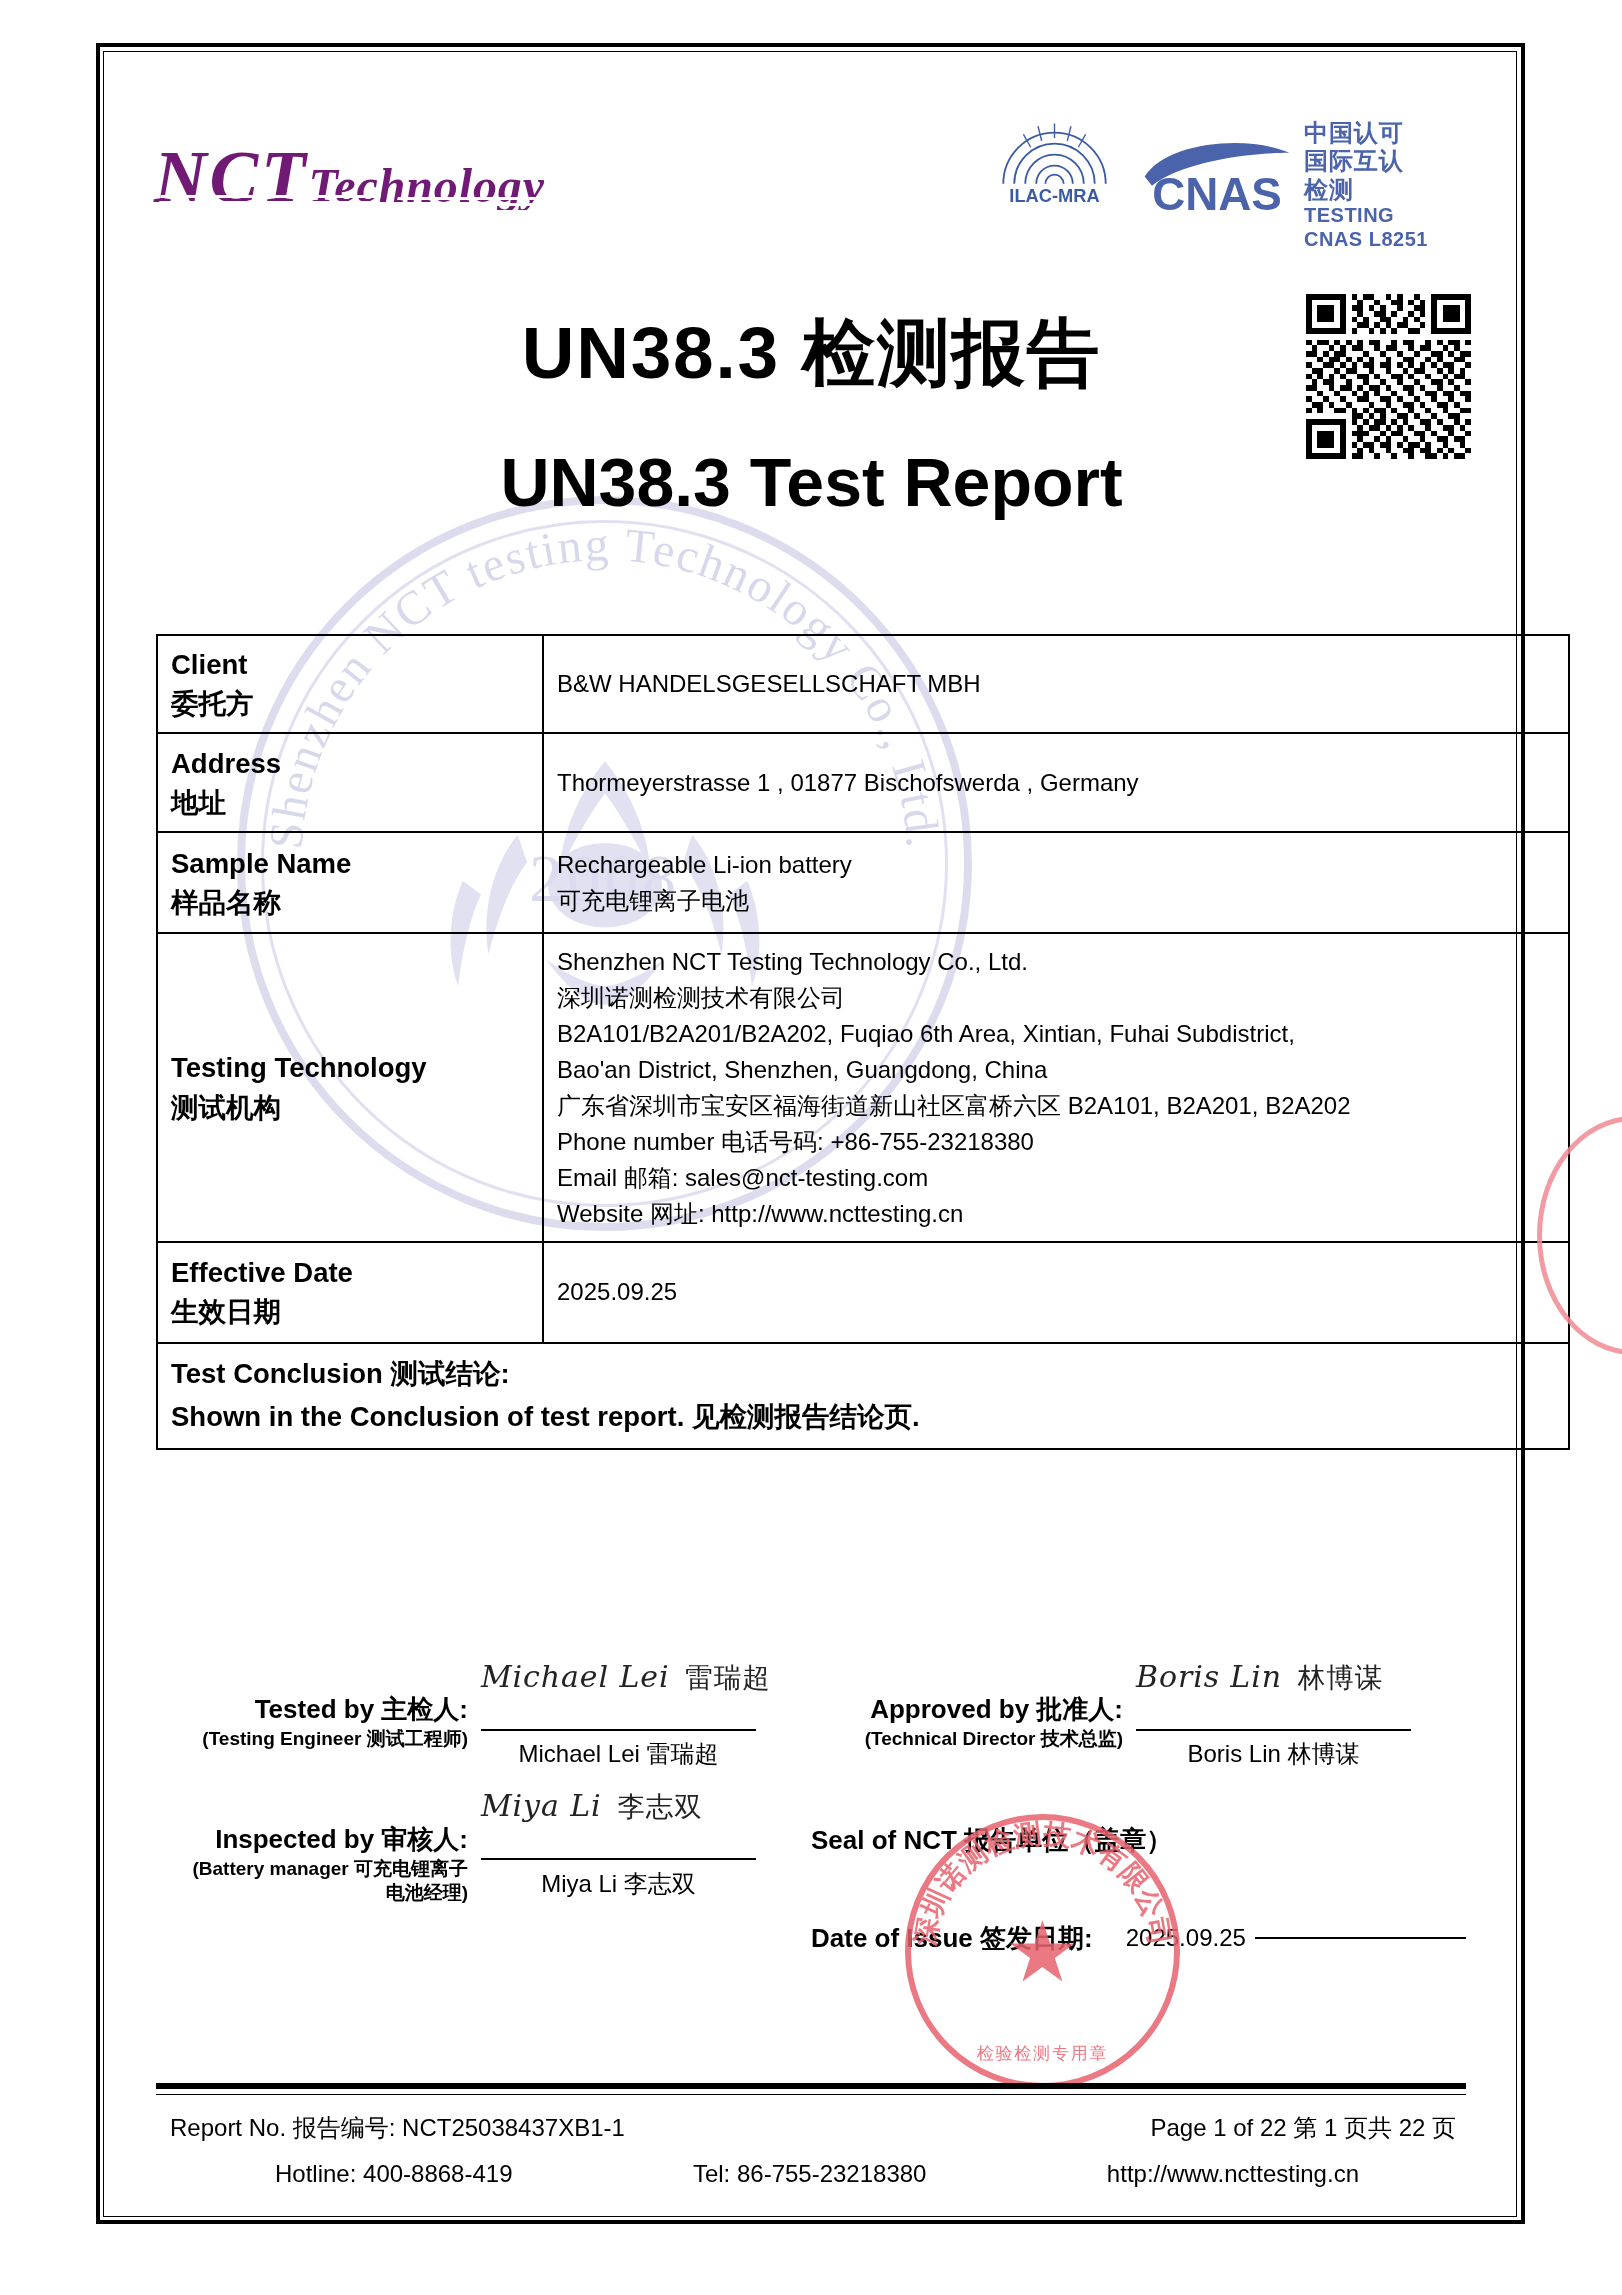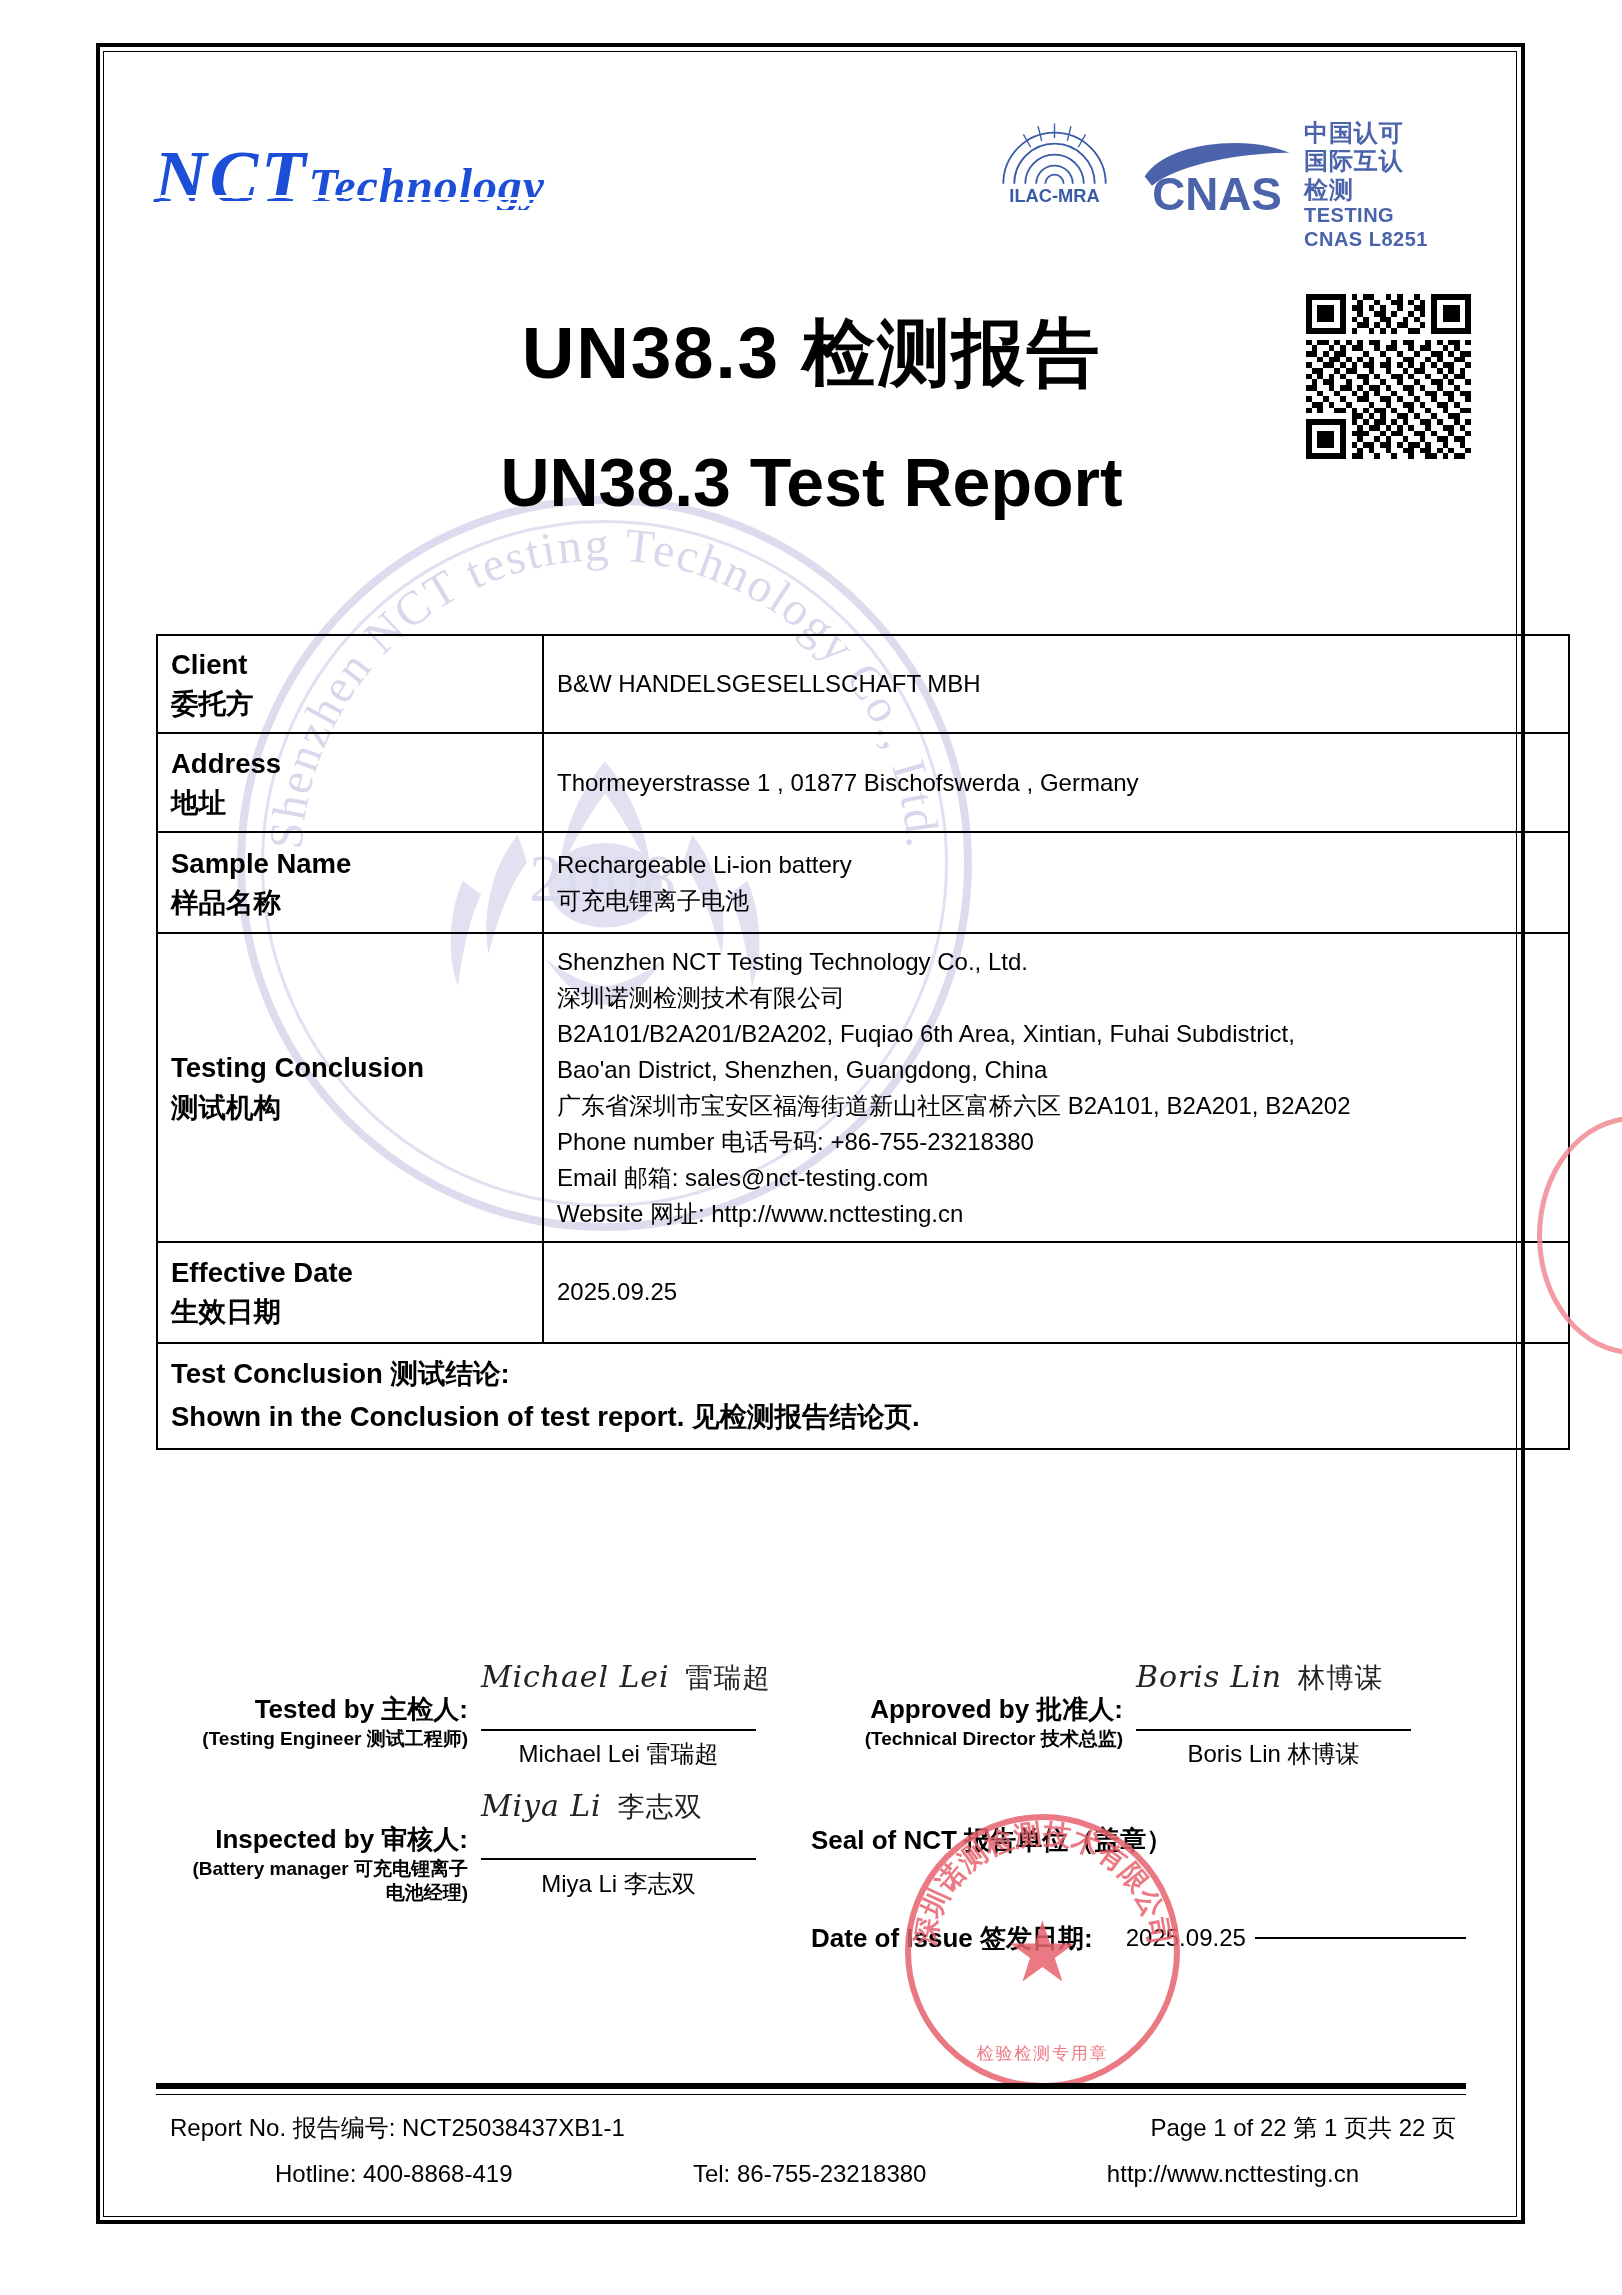--- a/index.html
+++ b/index.html
@@ -152,21 +152,21 @@
     padding: 27.5px 0 0 13px;
     letter-spacing: 5.5px;
   }
 
   
   .logo-nct {
     position: absolute;
     left: 154px;
     top: 136px;
     font-family: "Liberation Serif", serif;
-    color: #1d4ed8;
+    color: #701a75;
   }
   .logo-nct .big {
     font-size: 73px;
     font-weight: bold;
     font-style: italic;
     letter-spacing: 2.8px;
   }
   .logo-nct .small {
     font-size: 48px;
     font-weight: bold;
@@ -775,21 +775,21 @@
           <div>Sample Name</div>
           <div>样品名称</div>
         </td>
         <td class="val">
           <span class="ln">Rechargeable Li-ion battery</span>
           <span class="ln">可充电锂离子电池</span>
         </td>
       </tr>
       <tr class="row-lab">
         <td class="lbl">
-          <div>Testing Conclusion</div>
+          <div>Testing Technology</div>
           <div>测试机构</div>
         </td>
         <td class="val">
           <span class="ln">Shenzhen NCT Testing Technology Co., Ltd.</span>
           <span class="ln">深圳诺测检测技术有限公司</span>
           <span class="ln">B2A101/B2A201/B2A202, Fuqiao 6th Area, Xintian, Fuhai Subdistrict,</span>
           <span class="ln">Bao'an District, Shenzhen, Guangdong, China</span>
           <span class="ln">广东省深圳市宝安区福海街道新山社区富桥六区 B2A101, B2A201, B2A202</span>
           <span class="ln">Phone number 电话号码: +86-755-23218380</span>
           <span class="ln">Email 邮箱: sales@nct-testing.com</span>

